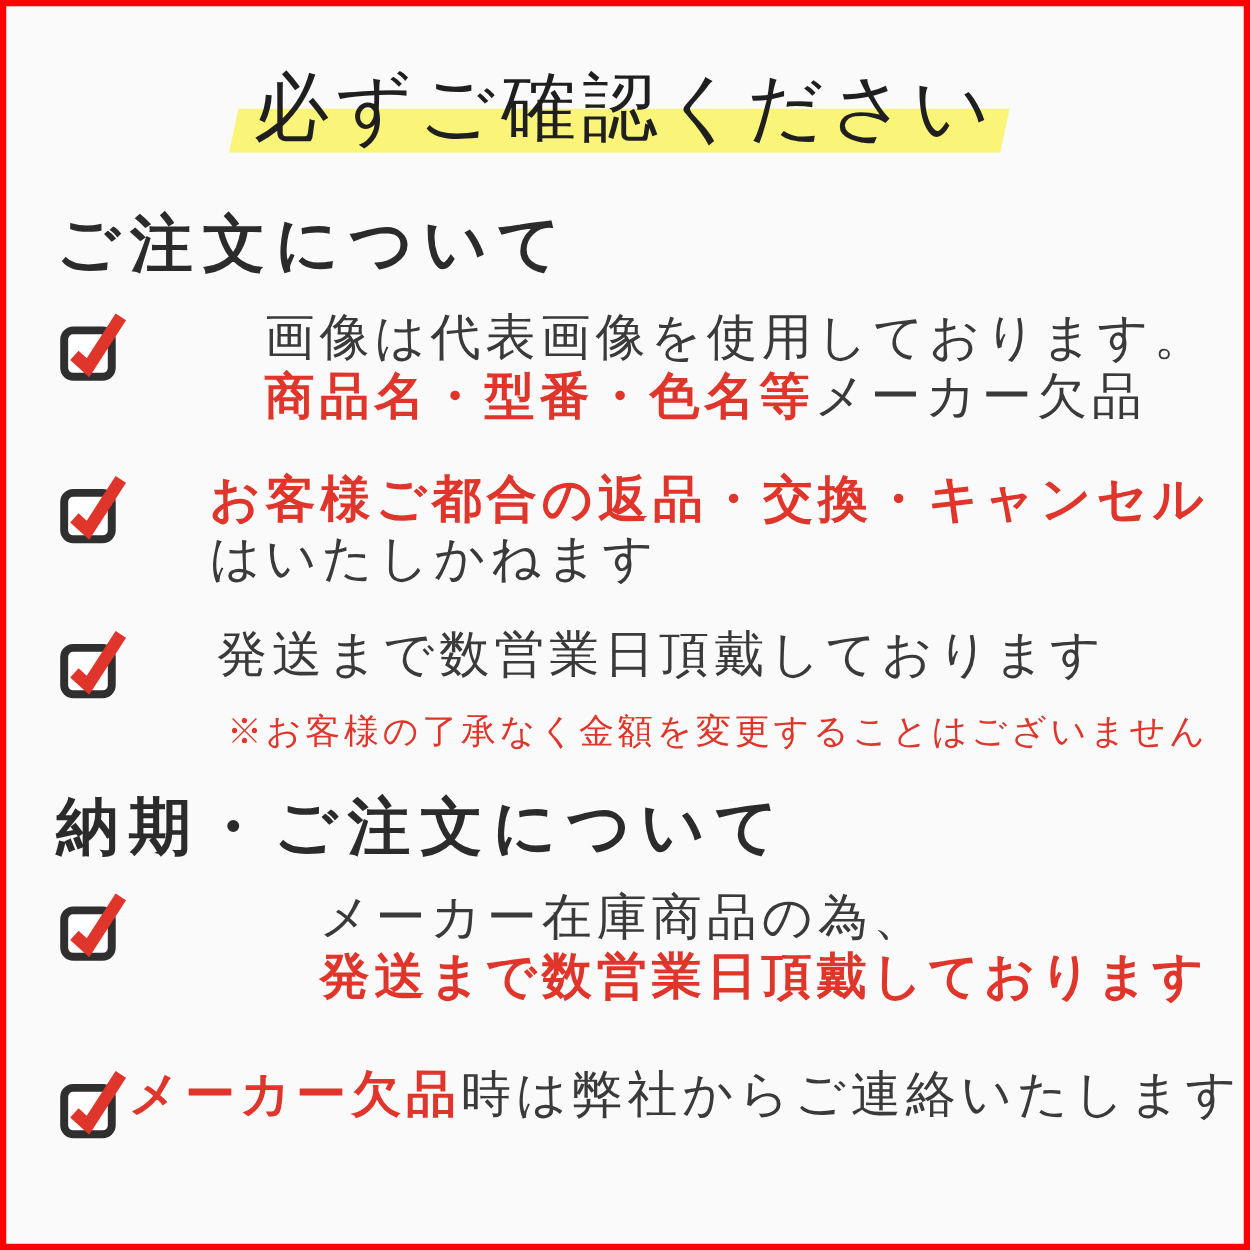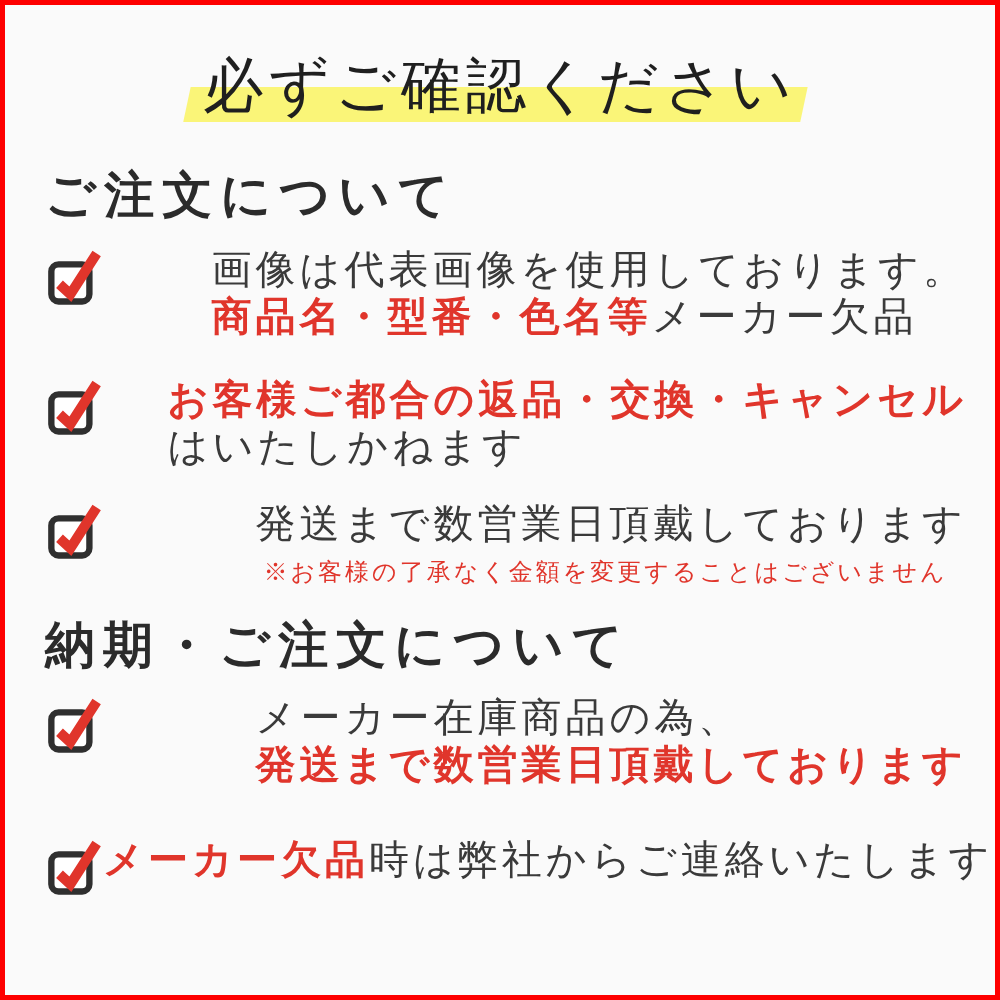--- a/index.html
+++ b/index.html
@@ -54,22 +54,22 @@
   .item .cb svg{display:block;width:58px;height:58px;}
   .lines{margin:0;}
   .lines p{
     margin:0;font-size:40px;line-height:1.175;
     letter-spacing:4px;color:var(--text-dark);
     white-space:nowrap;
   }
   .seg-red{color:var(--accent-red);font-weight:700;}
   .seg-black{color:var(--text-dark);font-weight:400;}
   p.note{
-    font-size:24px;letter-spacing:3px;line-height:1.3;
-    color:var(--accent-red);padding-left:8px;margin-top:10px;
+    font-size:28px;letter-spacing:3px;line-height:1.3;
+    color:var(--accent-red);padding-left:8px;margin-top:21px;
     font-weight:400;
   }
   
   #item-1{margin-top:22px;}
   #item-2{margin-top:36px;}
   #item-3{margin-top:30px;}
   #item-4{margin-top:20px;gap:22px;}
   #item-5{margin-top:48px;}
 </style>
 </head>

